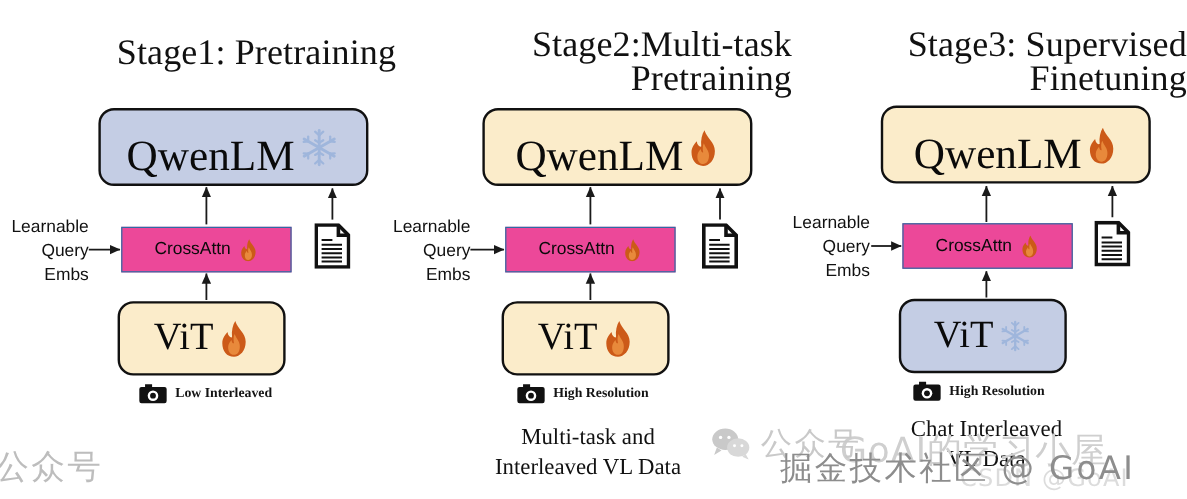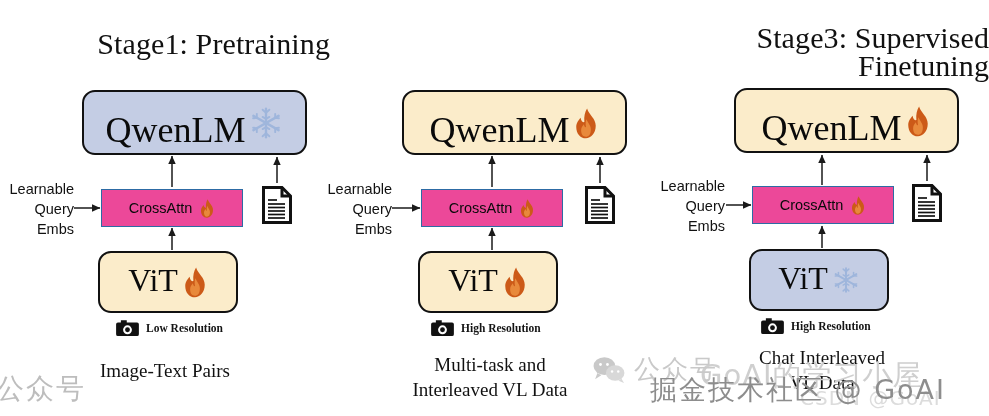--- a/index.html
+++ b/index.html
@@ -297,28 +297,29 @@
 Embs</div>
 
     <div class="cam-row" style="left:115px; top:318px;">
       <span class="icon-cam">
         <svg viewBox="0 0 34 26">
           <path d="M8 3 H16 V6 H30 A2.5 2.5 0 0 1 32.5 8.5 V22 A2.5 2.5 0 0 1 30 24.5 H4 A2.5 2.5 0 0 1 1.5 22 V8.5 A2.5 2.5 0 0 1 4 6 H8 Z" fill="#111111"></path>
           <circle cx="17" cy="16" r="6" fill="#ffffff"></circle>
           <circle cx="17" cy="16" r="3.3" fill="#111111"></circle>
         </svg>
       </span>
-      <span class="cam-label">Low Resolution</span>
-    </div>
-
-    <div class="bottom-caption" style="top:358px;">Image-Text Pairs</div>
+      <span class="cam-label">Low Interleaved</span>
+    </div>
+
   </div>
 
   <div class="stage s2">
 
+    <div class="stage-title">Stage2:Multi-task
+Pretraining</div>
 
     <svg class="arrows" viewBox="0 0 340 416">
       <defs>
         <marker id="ah2" markerWidth="7" markerHeight="7" refX="5.6" refY="3" orient="auto">
           <path d="M0,0.4 L5.8,3 L0,5.6 z" fill="#1a1a1a"></path>
         </marker>
       </defs>
       <line x1="172" y1="187" x2="172" y2="156" stroke="#1a1a1a" stroke-width="1.5" marker-end="url(#ah2)"></line>
       <line x1="172" y1="250" x2="172" y2="228" stroke="#1a1a1a" stroke-width="1.5" marker-end="url(#ah2)"></line>
       <line x1="280" y1="183" x2="280" y2="157" stroke="#1a1a1a" stroke-width="1.5" marker-end="url(#ah2)"></line>

